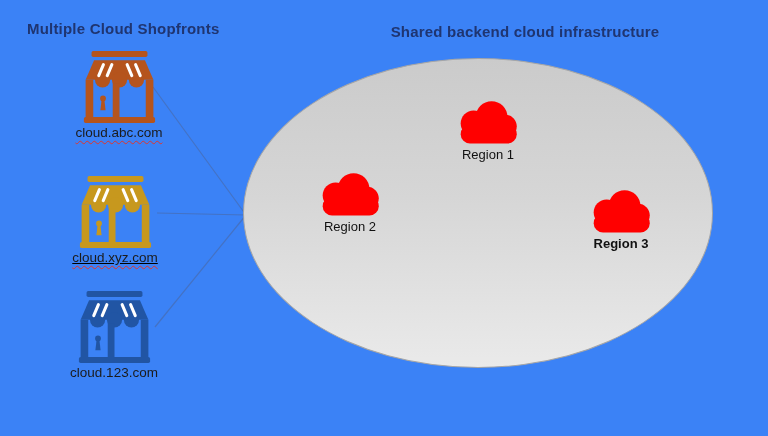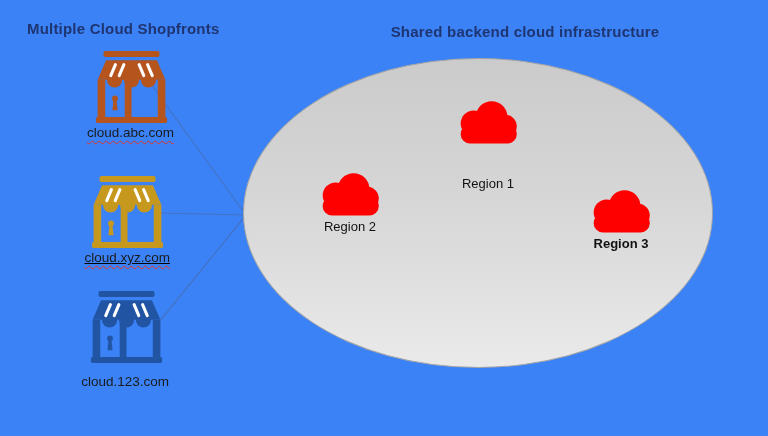--- a/index.html
+++ b/index.html
@@ -31,26 +31,26 @@
     z-index: 3;
   }
   .title-left  { left: 27px;  top: 20px; }
   .title-right { left: 350px; top: 23px; width: 270px; text-align: center; margin-left: 40px; }
 
   .shopfront {
     position: absolute;
     width: 110px;
     display: flex;
     flex-direction: column;
-    align-items: flex-end;
+    align-items: center;
     z-index: 2;
   }
   .shopfront-1 { left: 64px; top: 51px;  }
   .shopfront-2 { left: 60px; top: 176px; text-decoration: underline; }
-  .shopfront-3 { left: 59px; top: 291px; gap: 9px; }
+  .shopfront-3 { left: 59px; top: 291px; }
   .shopfront svg { width: 85px; height: 72px; display: block; }
   .shopfront .domain-label {
     margin-top: 2px;
     font-size: 13.5px;
     color: #1b1b1b;
     white-space: nowrap;
   }
   .squiggle {
     text-decoration-line: underline;
     text-decoration-style: wavy;
@@ -77,21 +77,21 @@
     align-items: center;
     z-index: 3;
   }
   .region svg { width: 72px; height: 46px; display: block; }
   .region .region-label {
     margin-top: 2px;
     font-size: 13px;
     color: #111111;
     white-space: nowrap;
   }
-  .region-1 { left: 433px; top: 99px; gap: 29px;  }
+  .region-1 { left: 433px; top: 99px;  }
   .region-2 { left: 295px; top: 171px; }
   .region-3 { left: 566px; top: 188px; font-weight: bold; }
   .region-4 { left: 430px; top: 271px; }
 </style>
 </head>
 <body>
 
 <div class="canvas">
 
   <svg class="connectors" viewBox="0 0 768 436" xmlns="http://www.w3.org/2000/svg">

